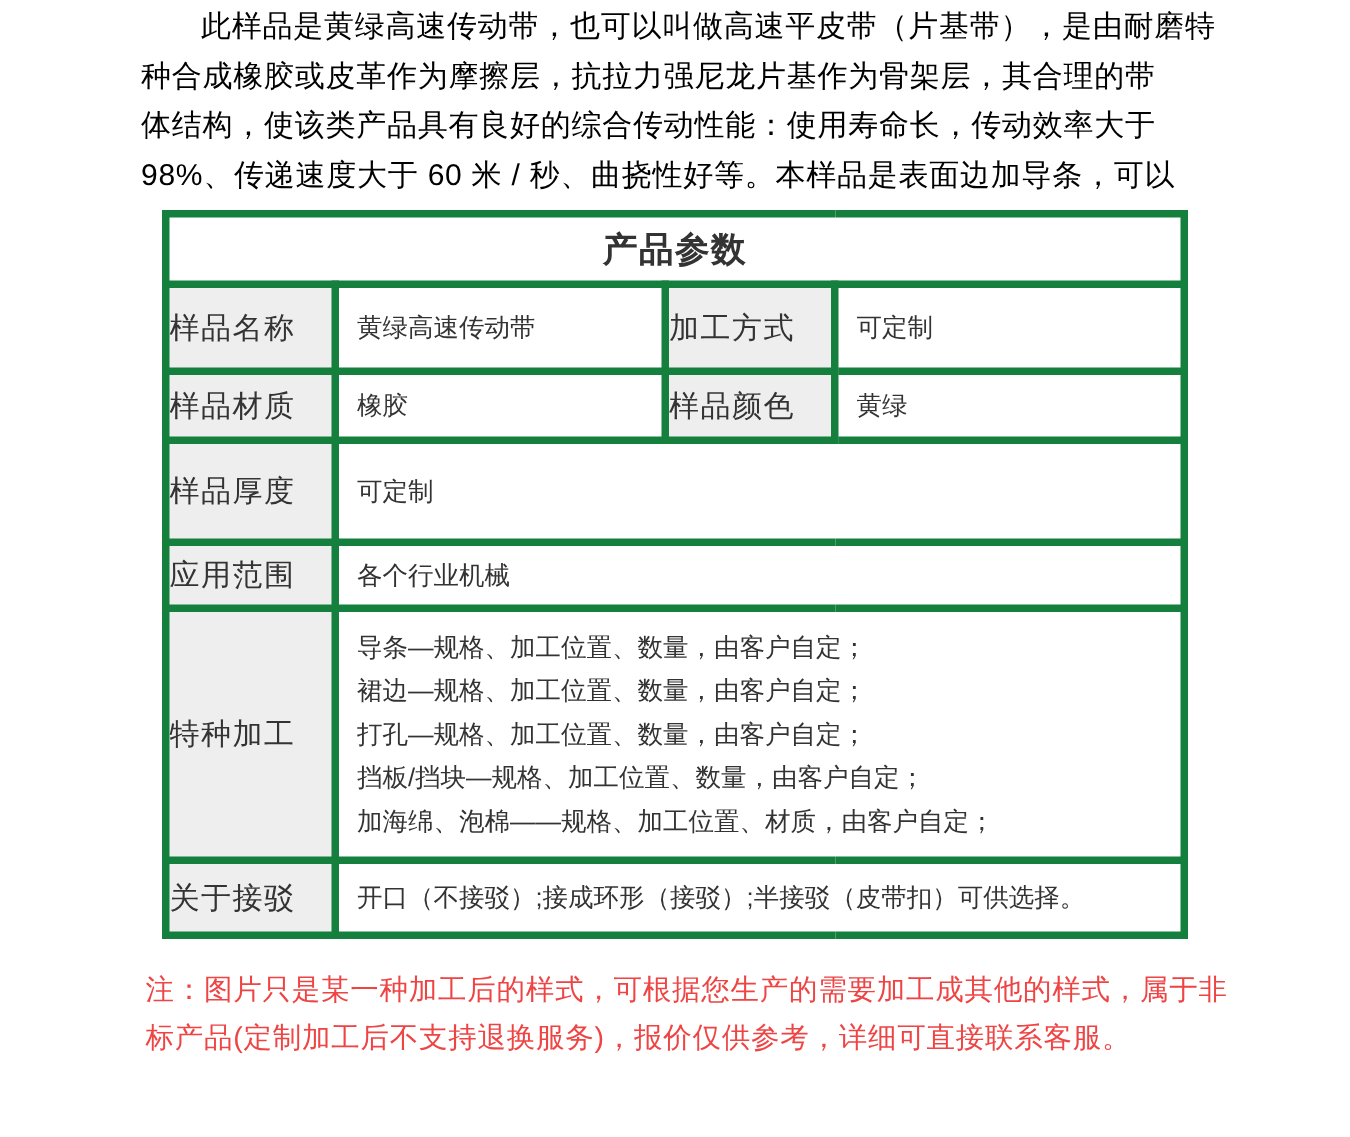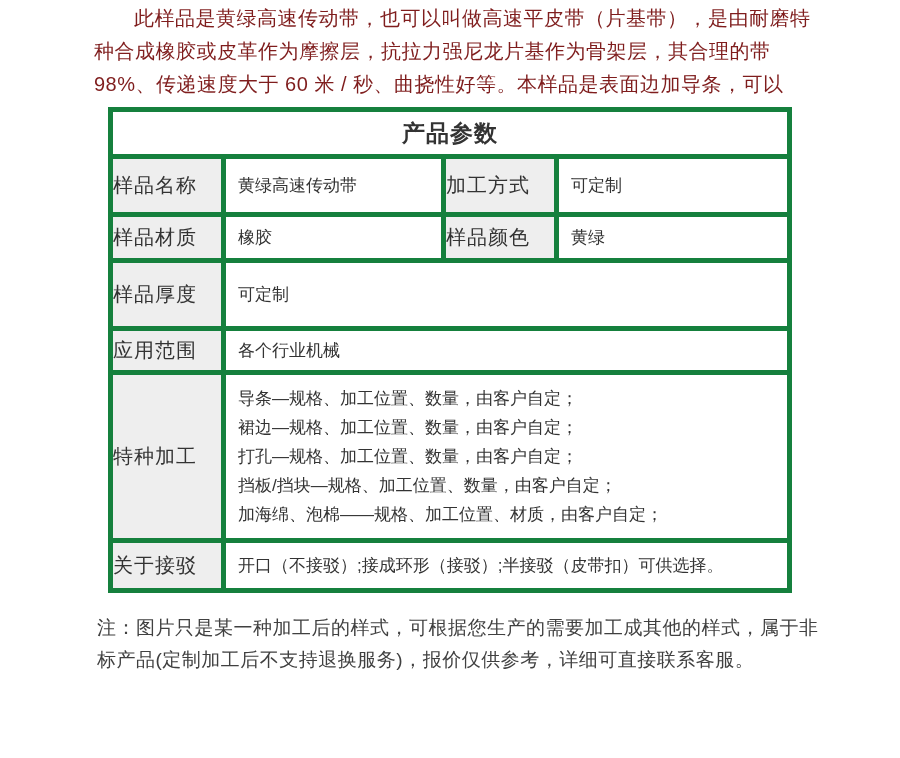--- a/index.html
+++ b/index.html
@@ -8,21 +8,21 @@
     background: #ffffff;
     overflow: hidden;
     font-family: "Liberation Sans", "DejaVu Sans", sans-serif;
   }
   .content {
     width: 712px;
     margin: 0 auto;
     padding-top: 2px;
   }
   
-  .intro { color: #7f1d1d; }
+  .intro { color: #000000; }
   .intro .line {
     font-size: 20px;
     line-height: 33px;
     letter-spacing: 0.5px;
     white-space: nowrap;
   }
   .intro .line.first { text-indent: 2em; }
   
   table.params {
     border-collapse: collapse;
@@ -67,37 +67,38 @@
   td.special { padding: 9px 0 9px 12px; }
   td.special .sp-line {
     font-size: 17px;
     line-height: 29px;
     white-space: nowrap;
   }
   
   .note {
     margin-top: 19px;
     margin-left: 3px;
-    color: #404040;
+    color: #ef4444;
   }
   .note .line {
     font-size: 19px;
     line-height: 32px;
     letter-spacing: 0.5px;
     white-space: nowrap;
   }
 </style>
 </head>
 <body>
 
 <div class="content">
 
   <div class="intro">
     <div class="line first">此样品是黄绿高速传动带，也可以叫做高速平皮带（片基带），是由耐磨特</div>
     <div class="line">种合成橡胶或皮革作为摩擦层，抗拉力强尼龙片基作为骨架层，其合理的带</div>
+    <div class="line">体结构，使该类产品具有良好的综合传动性能：使用寿命长，传动效率大于</div>
     <div class="line">98%、传递速度大于 60 米 / 秒、曲挠性好等。本样品是表面边加导条，可以</div>
   </div>
 
   <table class="params">
     <colgroup>
         <col class="c1">
         <col class="c2">
         <col class="c3">
         <col class="c4">
       </colgroup>

